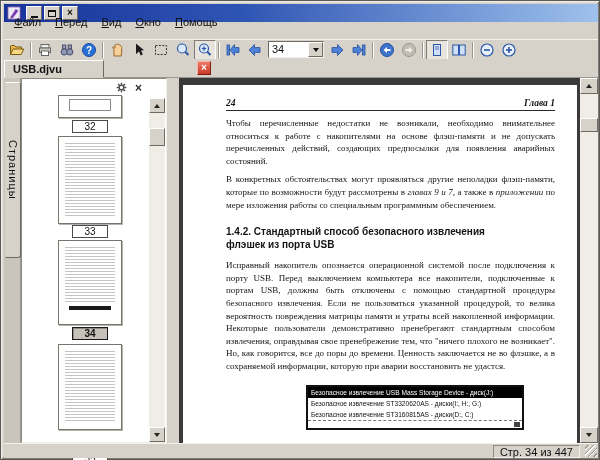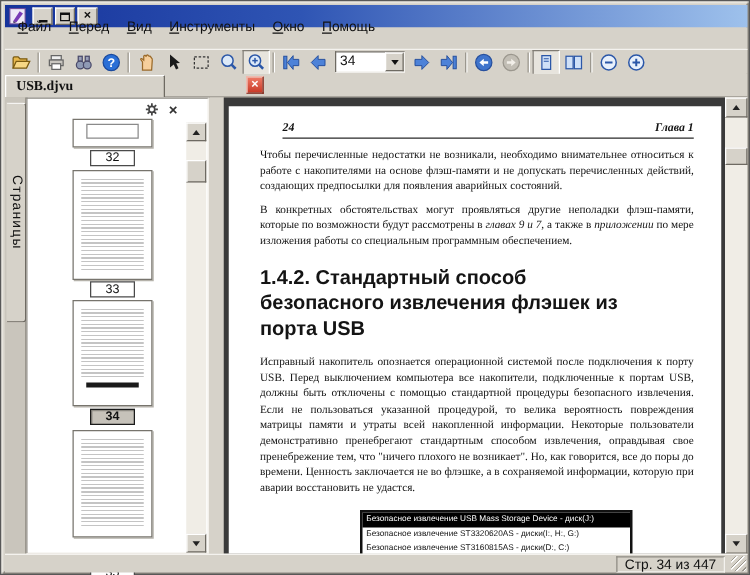--- a/index.html
+++ b/index.html
@@ -46,23 +46,23 @@
   .combo .combo-drop { width:15px; background:#d6d2c9; flex:none;
     border:1px solid; border-color:#fff #6e6a62 #6e6a62 #fff;
     display:flex; align-items:center; justify-content:center; }
   .tri-down { width:0; height:0; border-left:3px solid transparent; border-right:3px solid transparent; border-top:4px solid #111; }
   .combo.page-combo { width:56px; }
   .combo.zoom-combo { width:80px; }
 
   
   .tabbar { position:absolute; left:3px; top:58px; width:594px; height:19px; background:#d6d2c9;
     border-bottom:1px solid #9b978e; }
-  .doc-tab { position:absolute; left:0; top:1px; width:128px; height:18px;
+  .doc-tab { position:absolute; left:0; top:1px; width:100px; height:18px;
     border:1px solid; border-color:#fff #6e6a62 transparent #fff; background:#d6d2c9;
-    font-size:11px; font-weight:bold; color:#111; padding:2px 8px;font-family:Liberation Serif, serif; }
+    font-size:11px; font-weight:bold; color:#111; padding:2px 8px; }
   .tab-close { position:absolute; left:193px; top:2px; width:14px; height:14px;
     background:linear-gradient(180deg,#ee7a66,#c93a28); border:1px solid; border-color:#f6b2a6 #7e1e10 #7e1e10 #f6b2a6;
     color:#fff; font-size:10px; font-weight:bold; line-height:11px; text-align:center; }
 
   
   .side-tabstrip { position:absolute; left:3px; top:77px; width:17px; height:365px; background:#c9c5bc;
     border-right:1px solid #9b978e; }
   .side-tab { position:absolute; left:1px; top:4px; width:16px; height:176px; background:#d6d2c9;
     border:1px solid; border-color:#fff #6e6a62 #6e6a62 transparent; border-radius:0 3px 3px 0;
     display:flex; align-items:center; justify-content:center; }
@@ -98,24 +98,24 @@
     border:1px solid; border-color:#fff #6e6a62 #6e6a62 #fff; }
   .tri-up-g { width:0; height:0; border-left:3px solid transparent; border-right:3px solid transparent; border-bottom:4px solid #222; }
   .tri-down-g { width:0; height:0; border-left:3px solid transparent; border-right:3px solid transparent; border-top:4px solid #222; }
   .sb-side { left:127px; top:19px; width:16px; height:344px; }
   .sb-main { left:579px; top:77px; width:18px; height:365px; background:#f0ede6; position:absolute; }
 
   
   .page-head { display:flex; justify-content:space-between; margin:13px 22px 0 43px;
     font-family:"Liberation Serif",serif; font-size:9.5px; font-weight:bold; font-style:italic;
     border-bottom:1.5px solid #2a2a2a; padding-bottom:2px; }
-  .page-body { margin:0 22px 0 25px; font-family:"Liberation Serif",serif; font-size:9px;
+  .page-body { margin:0 22px 0 43px; font-family:"Liberation Serif",serif; font-size:9px;
     line-height:1.4; text-align:justify; }
   .page-body p { margin-top:6px; }
-  .doc-heading { font-family:"Liberation Sans",sans-serif; font-weight:bold; font-size:16px;
+  .doc-heading { font-family:"Liberation Sans",sans-serif; font-weight:bold; font-size:10px;
     line-height:1.3; margin:14px 60px 8px 0; text-align:left; }
   .it { font-style:italic; }
   .figure-box { margin:12px 0 0 80px; width:218px; border:2px solid #111; background:#fff;
     font-family:"Liberation Sans",sans-serif; font-size:6.6px; line-height:1.1; }
   .figure-row { padding:2px 3px; white-space:nowrap; overflow:hidden; color:#111; }
   .figure-row.selected { background:#000; color:#fff; }
   .figure-footer { border-top:1px dashed #777; height:8px; position:relative; }
   .figure-footer .tray-icon { position:absolute; right:2px; top:1px; width:6px; height:5px; background:#444; }
 
   
@@ -145,21 +145,20 @@
       </div>
     <div class="winbtn">
         <span>×</span>
       </div>
   </div>
 
   <div class="menubar">
     <span class="menu-item">Файл</span>
     <span class="menu-item">Перед</span>
     <span class="menu-item">Вид</span>
-    <span class="menu-item">Инструменты</span>
     <span class="menu-item">Окно</span>
     <span class="menu-item">Помощь</span>
   </div>
 
   <div class="toolbar">
     <div class="tbtn">
       <svg width="16" height="16" viewBox="0 0 16 16">
         <path d="M1.5 12.5 V4.5 Q1.5 3.5 2.5 3.5 H5.5 L7 5 H12.5 V7" fill="#e8b84c" stroke="#7a5a10"></path>
         <path d="M1.5 12.5 L4 7 H14.8 L12.2 12.5 Z" fill="#f7d784" stroke="#7a5a10"></path>
       </svg>

